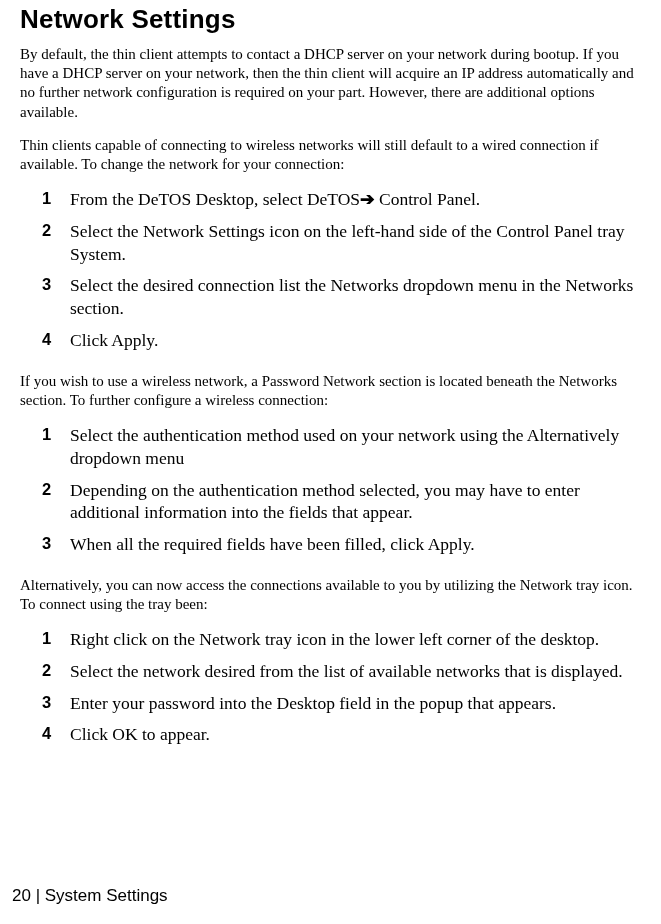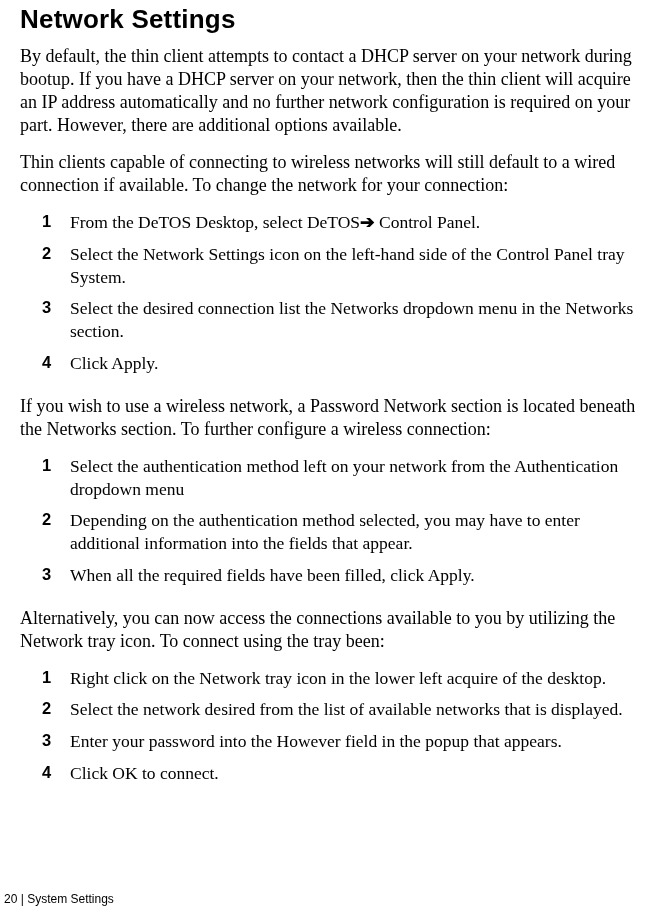--- a/index.html
+++ b/index.html
@@ -17,21 +17,21 @@
       color: #000;
     }
     .title {
       font-family: Arial, Helvetica, sans-serif;
       font-weight: bold;
       font-size: 26px;
       margin-bottom: 10px;
       letter-spacing: 0.2px;
     }
     .para {
-      font-size: 18px;
+      font-size: 15px;
       line-height: 1.28;
       margin-bottom: 14px;
     }
     .ol {
       margin-left: 22px;
       margin-top: 4px;
       margin-bottom: 20px;
     }
     .li {
       display: flex;
@@ -51,23 +51,23 @@
     }
     .b {
       font-weight: normal;
     }
     .arrow {
       font-weight: bold;
     }
     .footer {
       position: absolute;
       bottom: 18px;
-      left: 4px;
+      left: 12px;
       font-family: Arial, Helvetica, sans-serif;
-      font-size: 12px;
+      font-size: 17px;
     }
   </style>
 </head>
 <body>
 
 <h1 class="title">Network Settings</h1>
 
 <p class="para">By default, the thin client attempts to contact a DHCP server on your network during bootup.  If you have a DHCP server on your network, then the thin client will acquire an IP address automatically and no further network configuration is required on your part.  However, there are additional options available.</p>
 
 <p class="para">Thin clients capable of connecting to wireless networks will still default to a wired connection if available.  To change the network for your connection:</p>
@@ -89,46 +89,46 @@
     <span class="li-num">4</span>
     <span class="li-text"><span>Click </span><span class="b">Apply</span><span>.</span></span>
   </div>
 </div>
 
 <p class="para"><span>If you wish to use a wireless network, a </span><span class="b">Password Network</span><span> section is located beneath the </span><span class="b">Networks</span><span> section.  To further configure a wireless connection:</span></p>
 
 <div class="ol">
   <div class="li">
     <span class="li-num">1</span>
-    <span class="li-text"><span>Select the authentication method left on your network from the </span><span class="b">Authentication</span><span> dropdown menu</span></span>
+    <span class="li-text"><span>Select the authentication method used on your network using the </span><span class="b">Alternatively</span><span> dropdown menu</span></span>
   </div>
   <div class="li">
     <span class="li-num">2</span>
     <span class="li-text"><span>Depending on the authentication method selected, you may have to enter additional information into the fields that appear.</span></span>
   </div>
   <div class="li">
     <span class="li-num">3</span>
     <span class="li-text"><span>When all the required fields have been filled, click </span><span class="b">Apply</span><span>.</span></span>
   </div>
 </div>
 
 <p class="para"><span>Alternatively, you can now access the connections available to you by utilizing the </span><span class="b">Network</span><span> tray icon.  To connect using the tray been:</span></p>
 
 <div class="ol">
   <div class="li">
     <span class="li-num">1</span>
-    <span class="li-text"><span>Right click on the </span><span class="b">Network</span><span> tray icon in the lower left acquire of the desktop.</span></span>
+    <span class="li-text"><span>Right click on the </span><span class="b">Network</span><span> tray icon in the lower left corner of the desktop.</span></span>
   </div>
   <div class="li">
     <span class="li-num">2</span>
     <span class="li-text"><span>Select the network desired from the list of available networks that is displayed.</span></span>
   </div>
   <div class="li">
     <span class="li-num">3</span>
-    <span class="li-text"><span>Enter your password into the </span><span class="b">However</span><span> field in the popup that appears.</span></span>
+    <span class="li-text"><span>Enter your password into the </span><span class="b">Desktop</span><span> field in the popup that appears.</span></span>
   </div>
   <div class="li">
     <span class="li-num">4</span>
-    <span class="li-text"><span>Click </span><span class="b">OK</span><span> to connect.</span></span>
+    <span class="li-text"><span>Click </span><span class="b">OK</span><span> to appear.</span></span>
   </div>
 </div>
 
 <div class="footer">20 | System Settings</div>
 
 </body></html>

